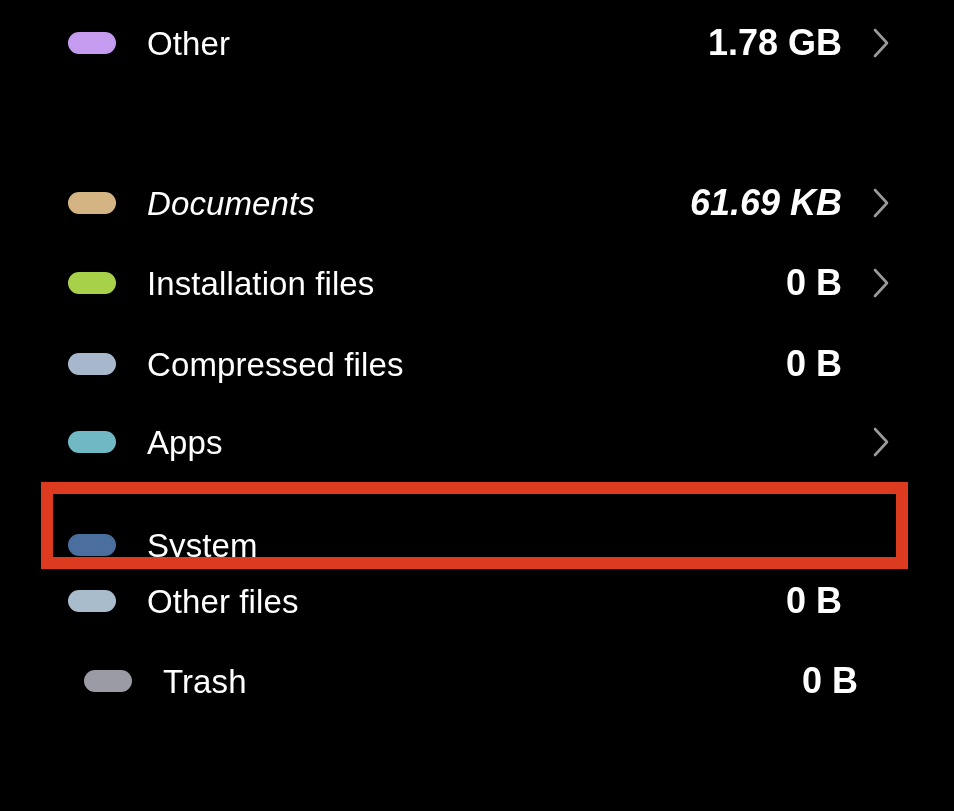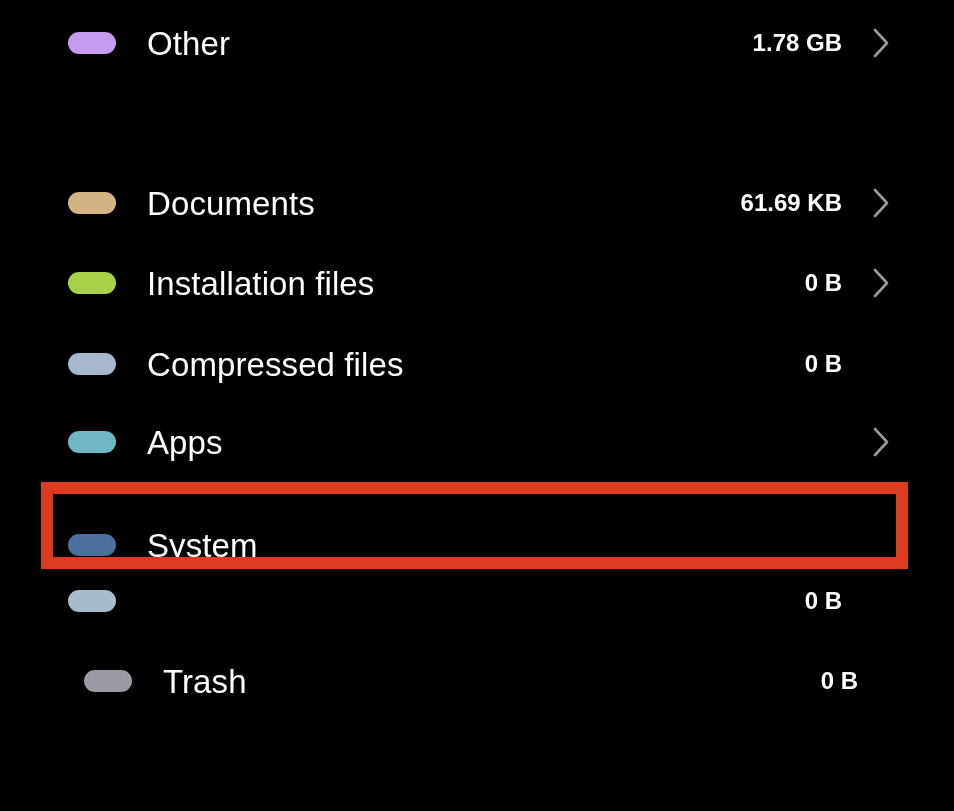--- a/index.html
+++ b/index.html
@@ -53,21 +53,21 @@
     letter-spacing: 0.1px;
     white-space: nowrap;
     line-height: 1;
   }
 
   .row-value {
     position: absolute;
     right: 112px;
     top: 50%;
     transform: translateY(-50%);
-    font-size: 24px;
+    font-size: 36px;
     font-weight: 700;
     color: #FFFFFF;
     white-space: nowrap;
     line-height: 1;
     text-align: left;
   }
 
   .chevron {
     position: absolute;
     right: 62px;
@@ -97,21 +97,21 @@
     <div class="storage-row" style="top: 3px;">
       <span class="swatch" style="background: rgb(196, 155, 238);"></span>
       <span class="row-label">Other</span>
       <span class="row-value">1.78 GB</span>
       <span class="chevron">
         <svg viewBox="0 0 22 34" xmlns="http://www.w3.org/2000/svg">
           <polyline points="5,4 17,17 5,30" fill="none" stroke="#9A9A9A" stroke-width="2.6" stroke-linecap="round" stroke-linejoin="round"></polyline>
         </svg>
       </span>
     </div>
-    <div class="storage-row" style="top: 163px;">
+    <div class="storage-row" style="top: 163px; font-style: italic;">
       <span class="swatch" style="background: rgb(212, 180, 131);"></span>
       <span class="row-label">Documents</span>
       <span class="row-value">61.69 KB</span>
       <span class="chevron">
         <svg viewBox="0 0 22 34" xmlns="http://www.w3.org/2000/svg">
           <polyline points="5,4 17,17 5,30" fill="none" stroke="#9A9A9A" stroke-width="2.6" stroke-linecap="round" stroke-linejoin="round"></polyline>
         </svg>
       </span>
     </div>
     <div class="storage-row" style="top: 243px;">
@@ -137,20 +137,21 @@
           <polyline points="5,4 17,17 5,30" fill="none" stroke="#9A9A9A" stroke-width="2.6" stroke-linecap="round" stroke-linejoin="round"></polyline>
         </svg>
       </span>
     </div>
     <div class="storage-row" style="top: 505px;">
       <span class="swatch" style="background: rgb(74, 110, 158);"></span>
       <span class="row-label">System</span>
     </div>
     <div class="storage-row" style="top: 561px;">
       <span class="swatch" style="background: rgb(168, 188, 204);"></span>
+      <span class="row-label">Other files</span>
       <span class="row-value">0 B</span>
     </div>
     <div class="storage-row" style="top: 641px; margin-left: 16px;">
       <span class="swatch" style="background: rgb(155, 155, 166);"></span>
       <span class="row-label">Trash</span>
       <span class="row-value">0 B</span>
     </div>
     <div id="highlight-box" style="left: 41px; top: 482px; width: 867px; height: 87px; border: 12px solid rgb(221, 59, 32);"></div>
   </div>
 

